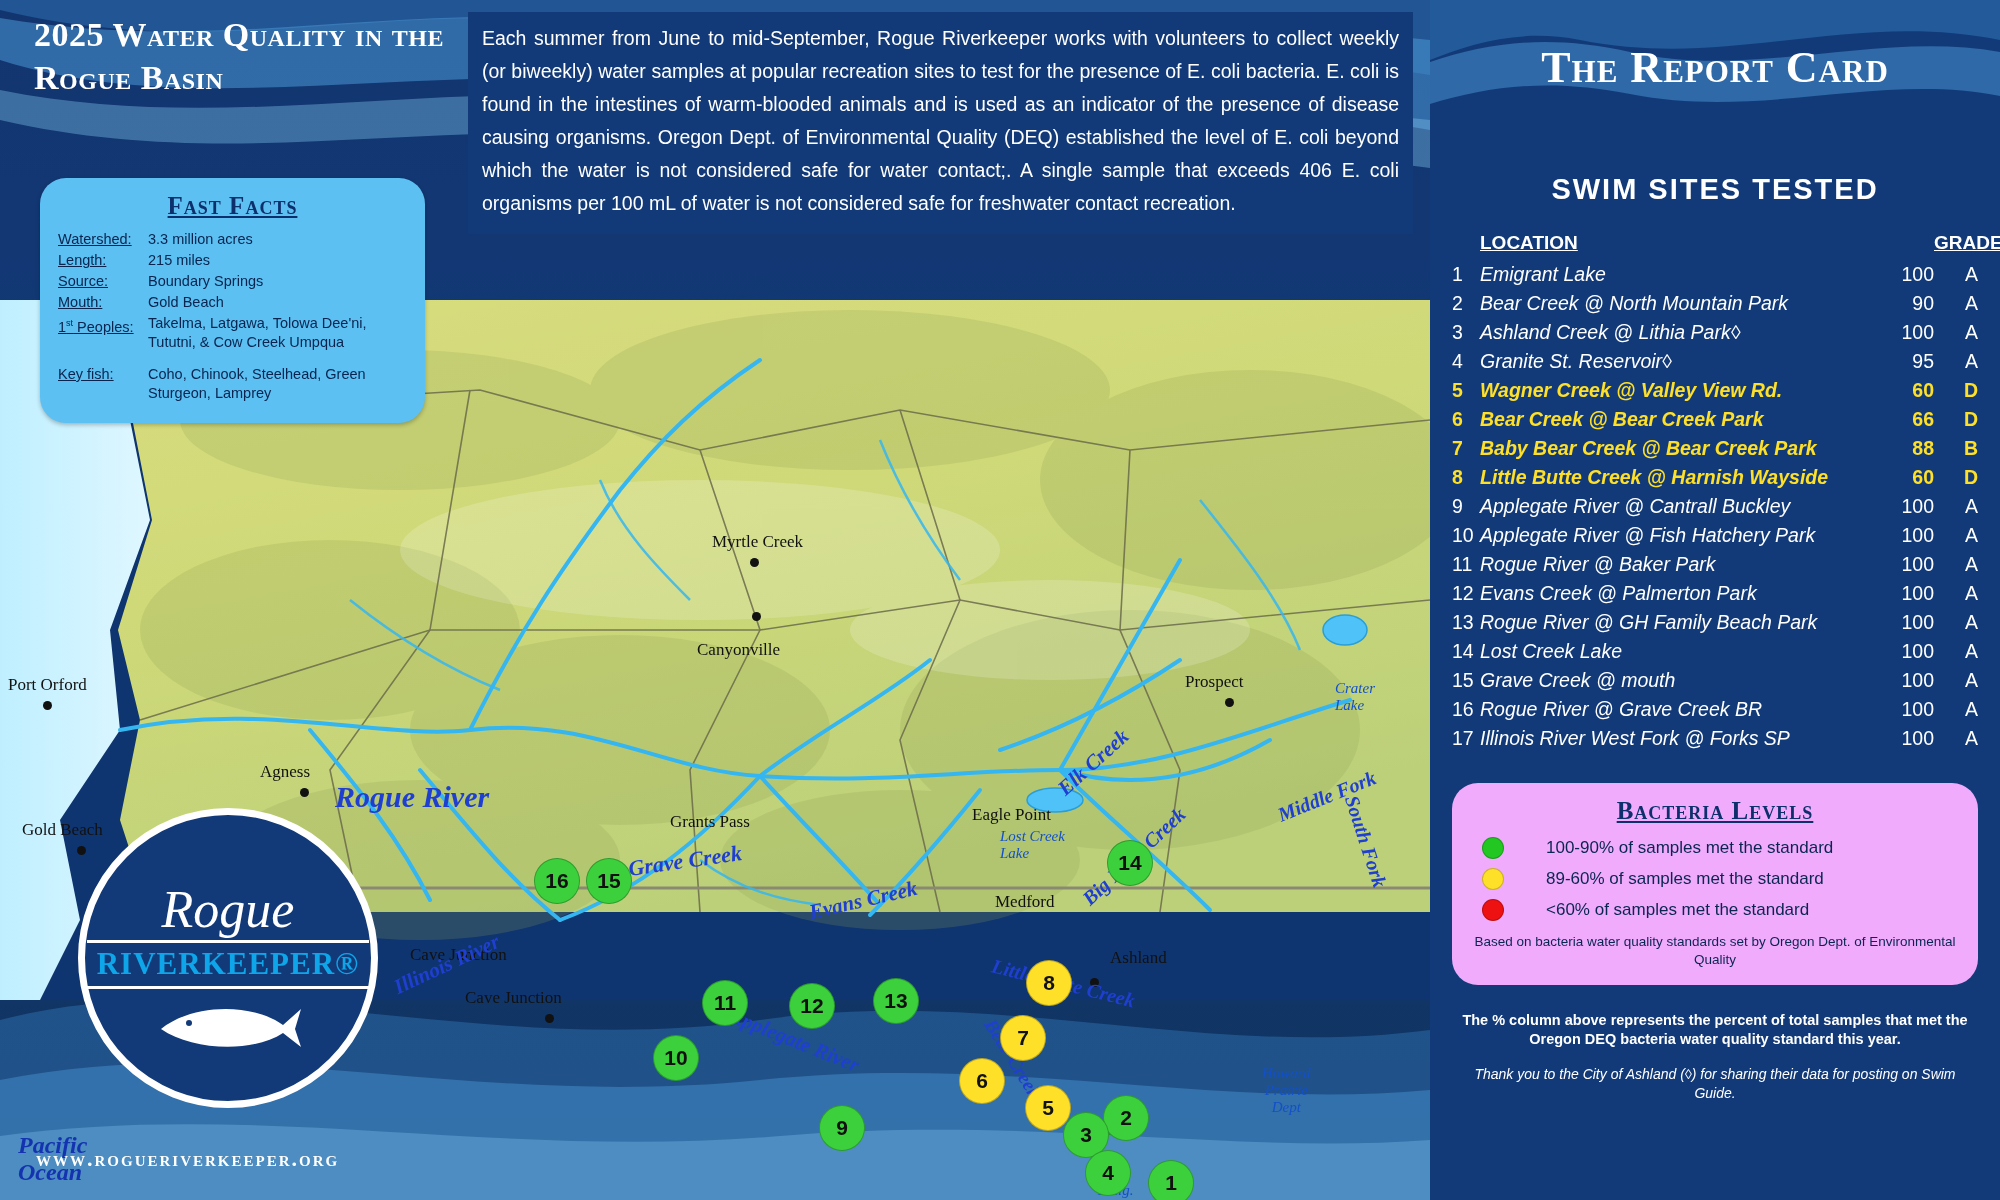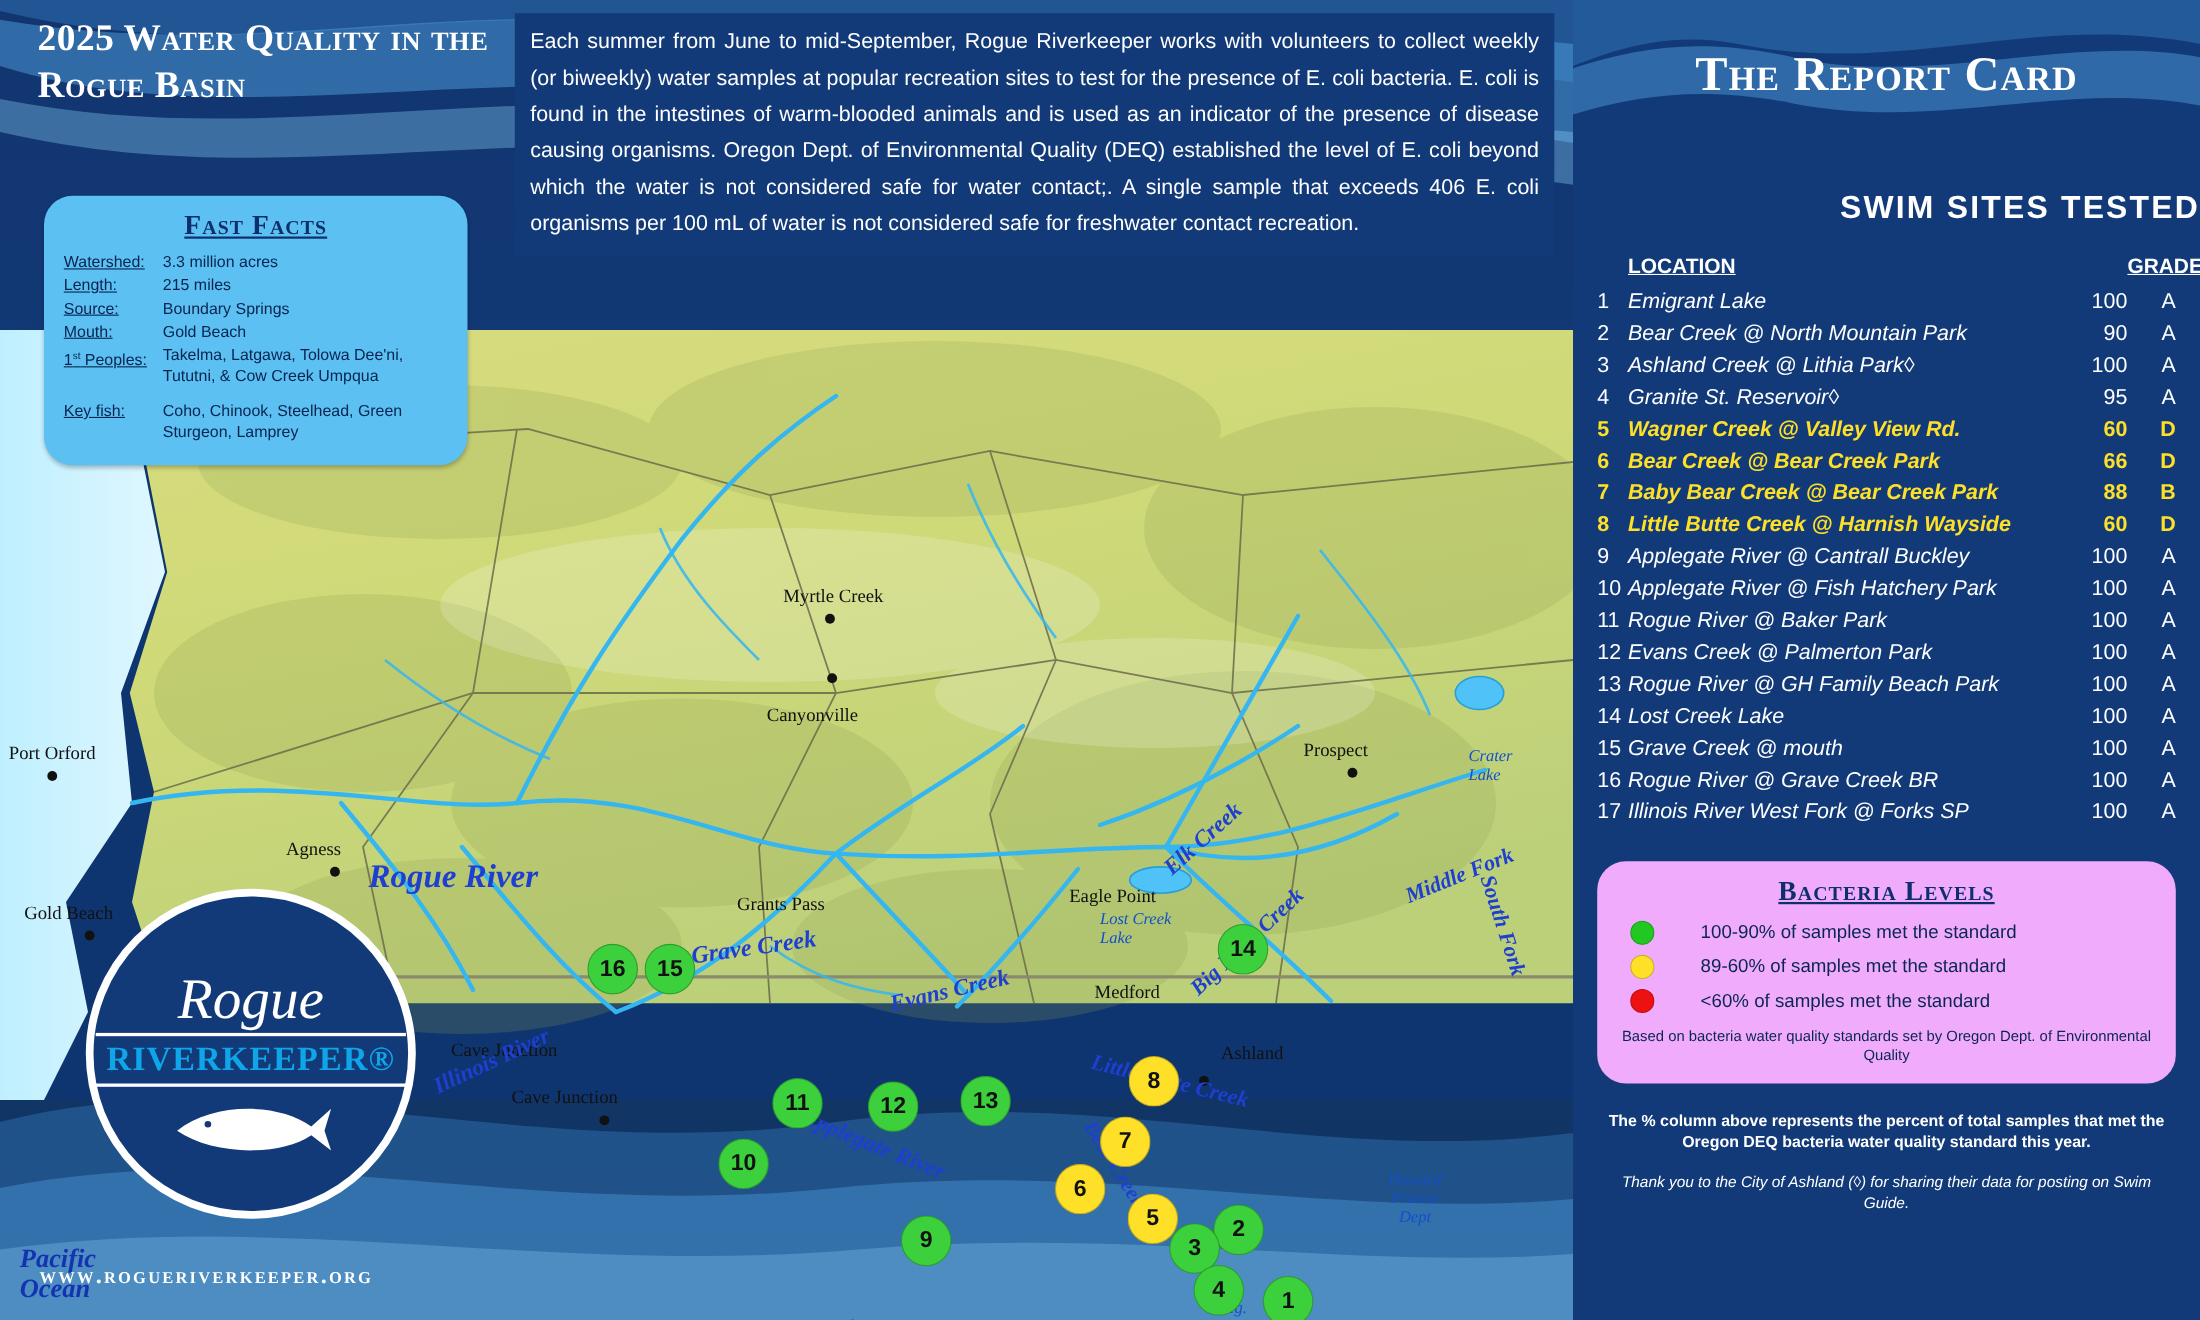--- a/index.html
+++ b/index.html
@@ -131,21 +131,21 @@
   .reportcard {
     position: relative; z-index: 5;
     text-align: center;
     font-family: "Liberation Serif", serif;
     font-variant: small-caps; font-weight: bold;
     font-size: 44px; color: #ffffff;
     margin-top: 42px; letter-spacing: 1px;
   }
   .swimtested {
     position: relative; z-index: 5;
-    text-align: right; color: #ffffff;
+    text-align: center; color: #ffffff;
     font-size: 29px; font-weight: bold; letter-spacing: 2px;
     margin-top: 80px;
   }
   .tbl { position: relative; z-index: 5; margin: 26px 22px 0 22px; color: #ffffff; }
   .tbl-head { display: flex; font-size: 19px; font-weight: bold; text-decoration: underline; margin-bottom: 6px; }
   .th-num { width: 28px; flex: none; }
   .th-loc { flex: 1; }
   .th-pct { width: 56px; flex: none; text-align: right; }
   .th-grade { width: 44px; flex: none; text-align: center; }
   .trow { display: flex; font-size: 19.5px; line-height: 29px; }

